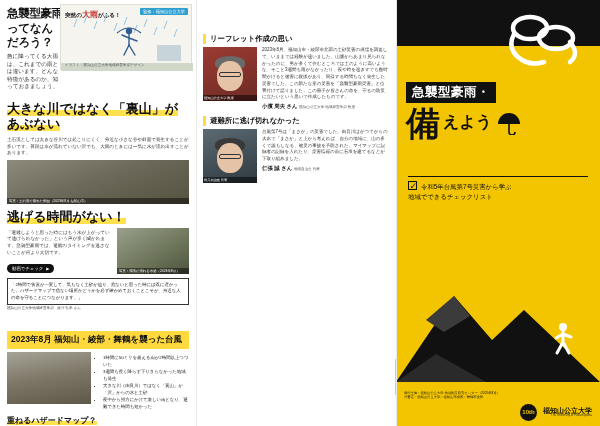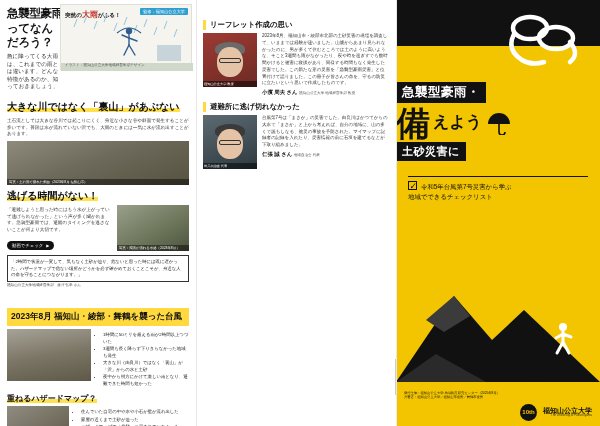--- a/index.html
+++ b/index.html
@@ -34,21 +34,21 @@
     background:#2f9fd0; padding:1px 3px; border-radius:1px;
   }
   .illus-head {
     position:absolute; left:4px; top:4px; font-size:5.6px; font-weight:bold; color:#111;
   }
   .illus-head b { color:#c2332b; font-size:8px; }
   .illus-cap { position:absolute; left:4px; bottom:2px; font-size:3.6px; color:#555; }
 
   .sec { margin-top:5px; }
   .sec-h {
-    font-weight:bold; font-size:10px; color:#111; line-height:1.2;
+    font-weight:bold; font-size:13px; color:#111; line-height:1.2;
   }
   .sec-h em { font-style:normal; color:#111; background:linear-gradient(transparent 60%, #ffe14d 60%); }
   .sec-body { font-size:4.6px; line-height:1.45; color:#333; margin-top:2px; }
 
   .photo {
     background:#7d7566; position:relative; overflow:hidden;
   }
   .photo .pcap {
     position:absolute; left:0; bottom:0; right:0;
     font-size:3.4px; color:#fff; background:rgba(0,0,0,.45); padding:1px 2px;
@@ -111,21 +111,21 @@
   .cover {
     position:absolute; left:396px; top:0; width:204px; height:426px;
     background:#f2c500; overflow:hidden;
   }
   .cover .dkband {
     position:absolute; left:0; top:0; width:100%; height:46px; background:#111;
   }
   .rope {
     position:absolute; right:14px; top:8px; width:86px; height:62px;
   }
-  .cover-title-wrap { position:absolute; left:0; top:82px; width:184px; }
+  .cover-title-wrap { position:absolute; left:10px; top:82px; width:184px; }
   .ct-line {
     background:#111; color:#fff; font-weight:bold; display:inline-block;
     padding:2px 6px; font-size:12.5px; letter-spacing:0.5px;
   }
   .ct-big {
     font-weight:bold; font-size:34px; color:#111; line-height:0.95; letter-spacing:-1px;
   }
   .ct-mid { font-weight:bold; font-size:16px; color:#111; }
   .cover-check {
     position:absolute; left:12px; top:176px; width:180px;
@@ -275,21 +275,21 @@
         <li>家屋の近くまで土砂が迫った</li>
         <li>ハザードマップで「危険」と示されていなかった</li>
         <li>停電が発生した</li>
         <li>避難所に逃げ切れなかった、自宅や道路は通水で冠水を経験した人が多かった</li>
       </ul>
     </div>
   </div>
 
   <div class="mid-panel">
 
-    <div class="mid-card" style="margin-top:14px;">
+    <div class="mid-card" style="margin-top:28px;">
       <div class="mid-title">リーフレット作成の思い</div>
       <div class="mid-row">
         <div class="portrait">
           <div class="hair"></div>
           <div class="face"></div>
           <div class="glasses"></div>
           <div class="pl">福知山公立大学 教授</div>
         </div>
         <div style="flex:1;">
           <div class="mid-text">2023年8月、福知山市・綾部市北部の土砂災害の現場を調査して、いままでは経験が違いました。山腹からあまり見られなかったのに、男が多くて住むところでは土のように高いような、そこと3週間も雨がなかったり、夜や時を過ぎすでも数時間かけると被害に救援があり、同様する時間もなく発生した災害でした。この新たな形の災害を「急襲型豪雨災害」と位置付けて語りました。この冊子が皆さんの命を、守るの防災に立たいという思いで作成したものです。</div>
@@ -364,21 +364,20 @@
     <div class="cover-title-wrap">
       <div><span class="ct-line">急襲型豪雨・</span></div>
       <div style="margin-top:4px; display:flex; align-items:flex-end; gap:4px;">
         <span class="ct-big">備</span>
         <span class="ct-mid" style="padding-bottom:6px;">えよう</span>
         <svg width="26" height="22" viewBox="0 0 26 22" style="margin-bottom:4px;">
           <path d="M2 11 a11 11 0 0 1 22 0 z" fill="#111"></path>
           <path d="M13 11 v8 a3 3 0 0 0 6 0" stroke="#111" stroke-width="1.6" fill="none"></path>
         </svg>
       </div>
-      <div style="margin-top:2px;"><span class="ct-line" style="font-size:11px;">土砂災害に</span></div>
     </div>
 
     <div class="cover-check">
       <span class="chk"></span><span style="white-space:pre-line;">令和5年台風第7号災害から学ぶ
 地域でできるチェックリスト</span>
     </div>
 
     <svg class="mountain" viewBox="0 0 204 120" preserveAspectRatio="none">
       <path d="M0 120 L58 34 L96 78 L128 48 L204 120 Z" fill="#111"></path>
       <path d="M58 34 L74 54 L48 70 L30 58 Z" fill="#3b3b3b"></path>

